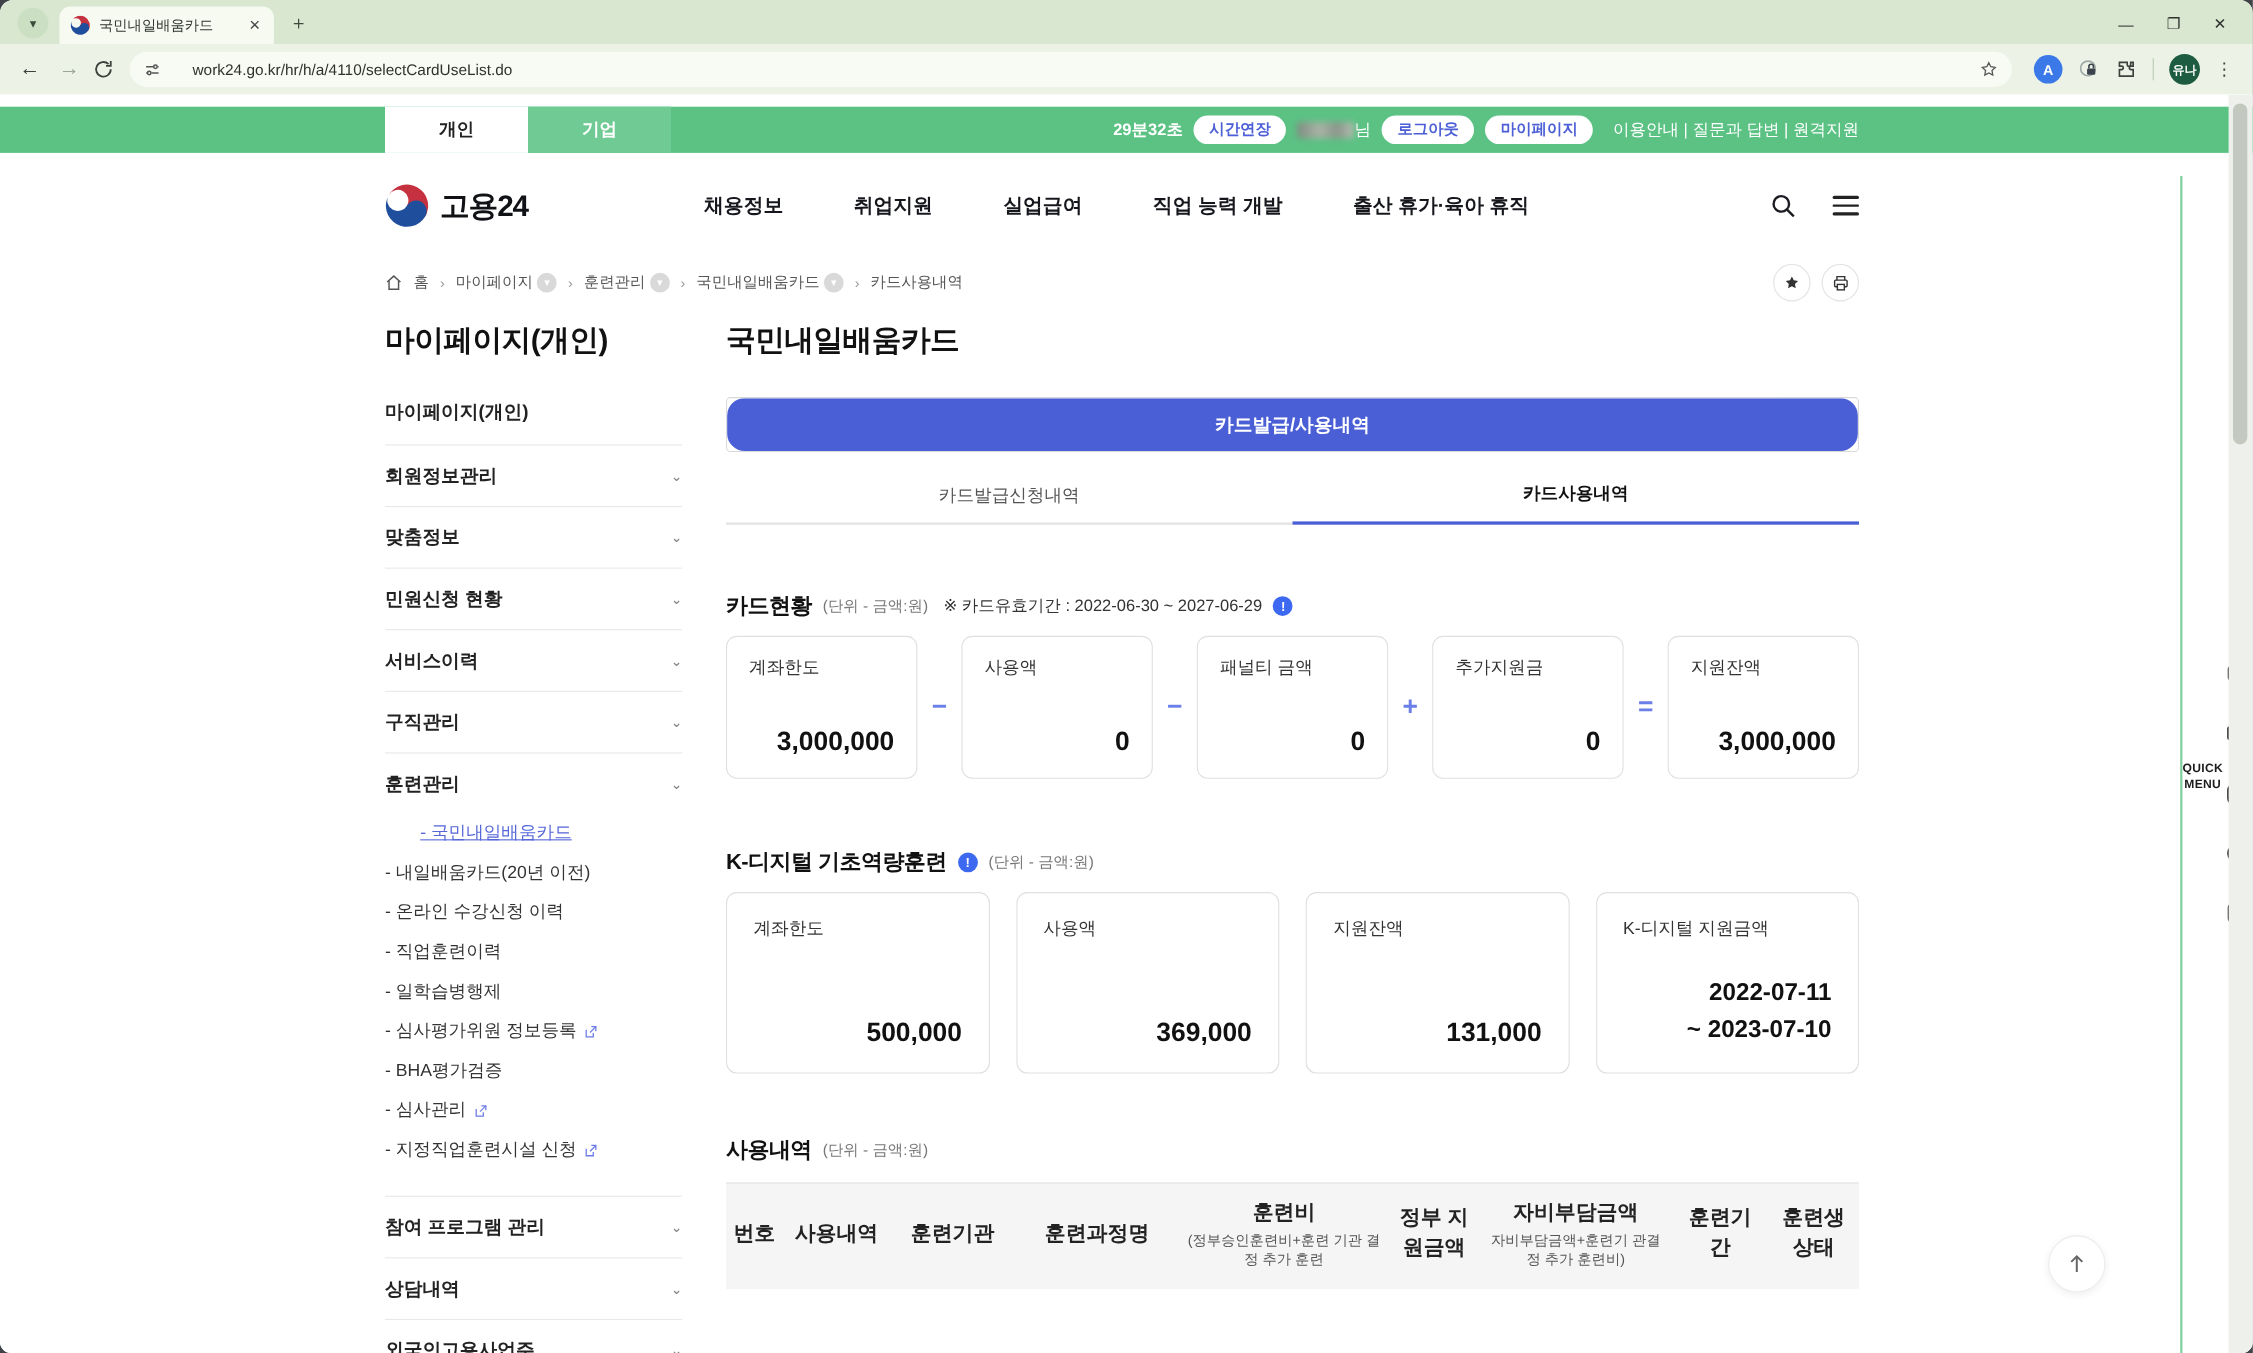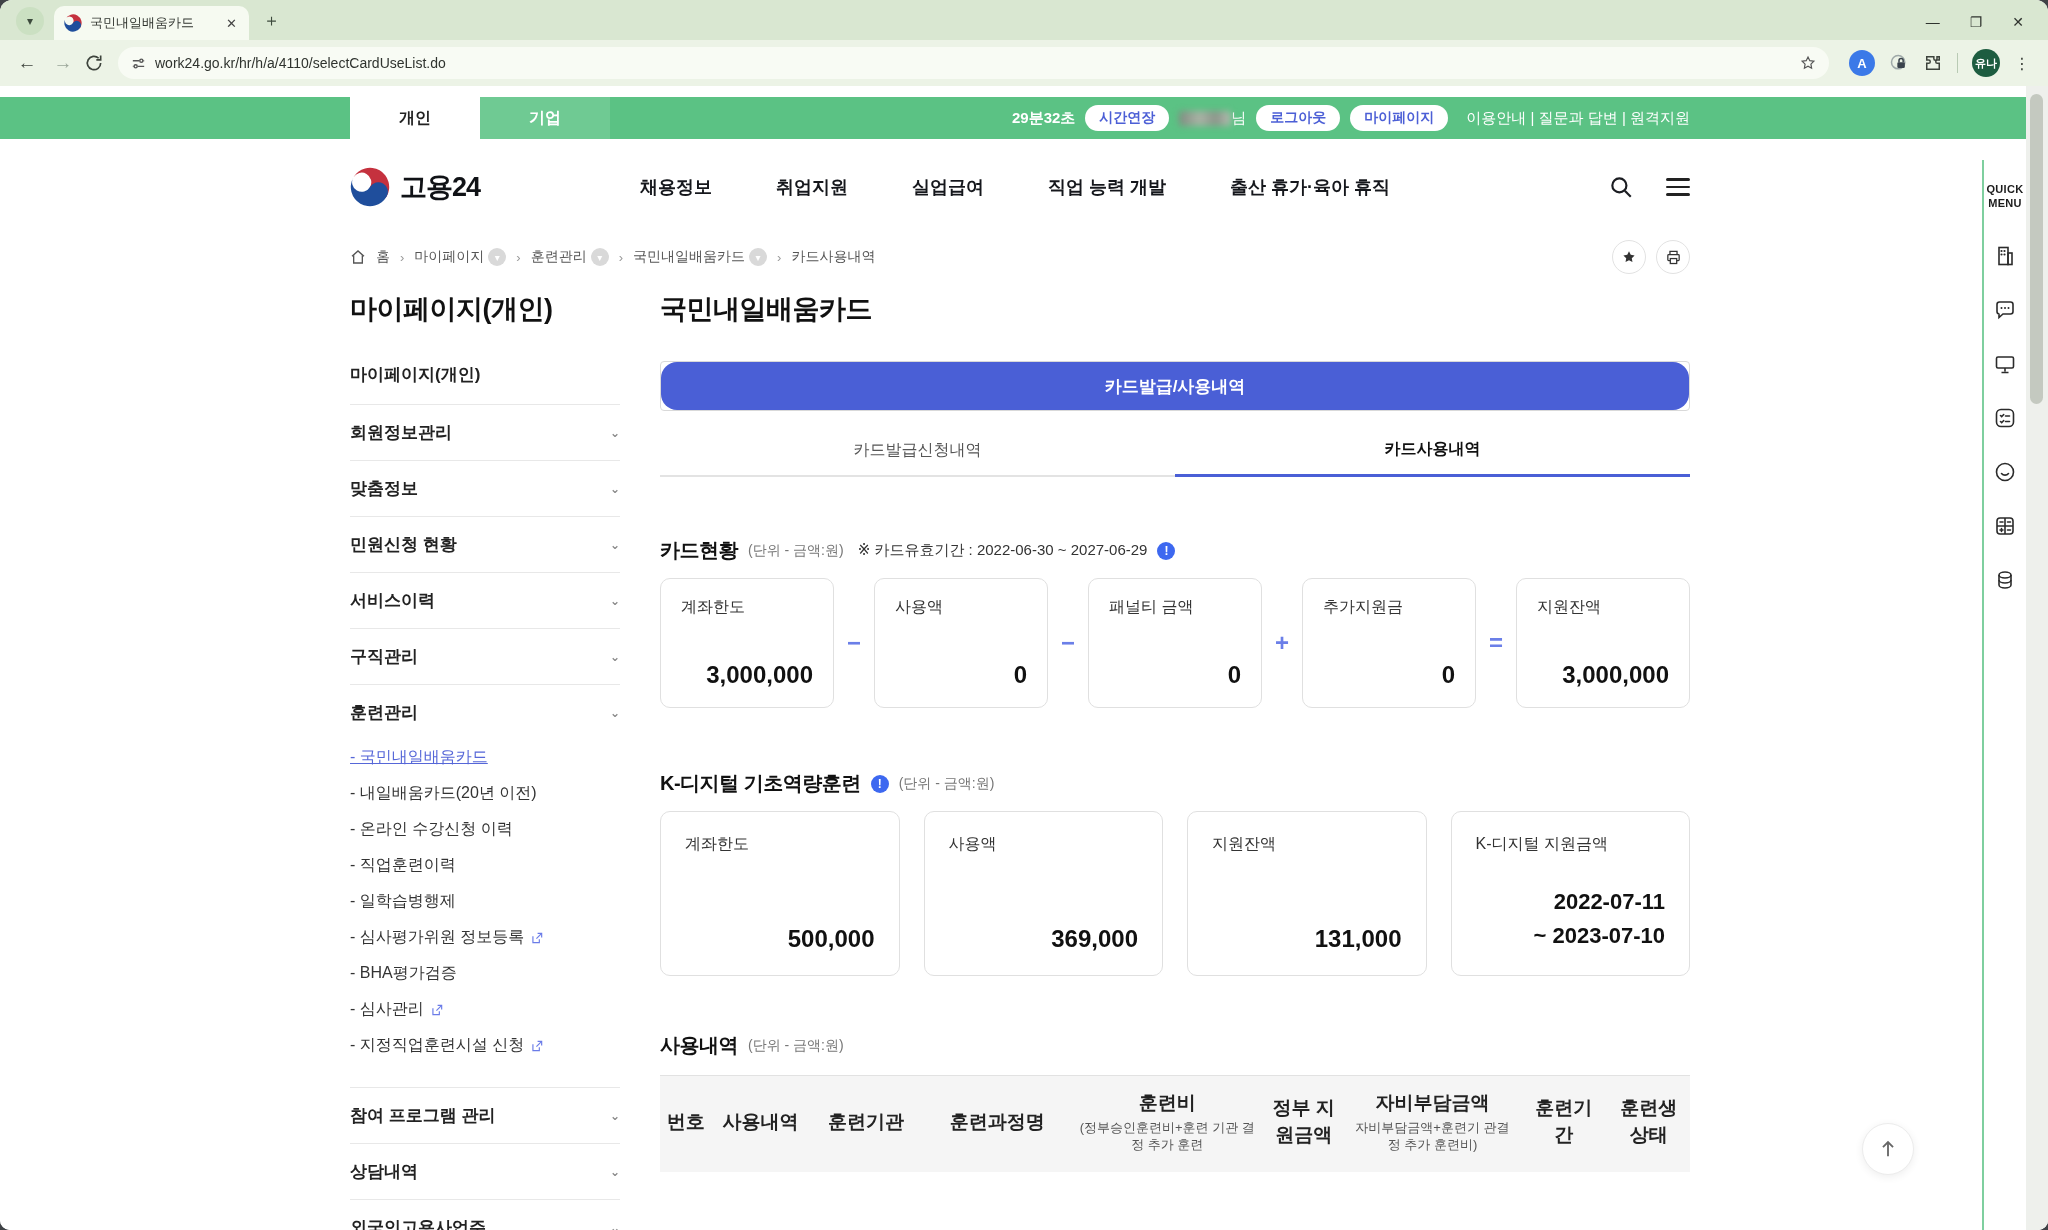--- a/index.html
+++ b/index.html
@@ -12,21 +12,21 @@
   .tab-search-chevron { width:28px; height:28px; border-radius:50%; background:#cbe0c2; display:flex; align-items:center; justify-content:center; margin:0 10px 5px 6px; color:#3c4a3c; font-size:12px; }
   .tab { height:34px; width:195px; background:#f6faf1; border-radius:10px 10px 0 0; display:flex; align-items:center; padding:0 10px; gap:8px; }
   .tab-title { flex:1; font-size:13px; color:#2f332e; white-space:nowrap; overflow:hidden; text-overflow:ellipsis; }
   .tab-close { color:#444; font-size:13px; padding:0 2px; }
   .newtab-btn { font-size:17px; color:#3c4a3c; margin:0 0 8px 14px; }
   .win-controls { margin-left:auto; display:flex; gap:30px; align-items:center; padding:0 14px 10px 0; color:#2f332e; font-size:14px; }
   .toolbar { height:46px; background:#ecf3e6; display:flex; align-items:center; padding:0 12px; gap:6px; }
   .nav-arrow { font-size:19px; color:#3d433c; width:30px; text-align:center; }
   .nav-arrow.disabled { color:#9aa598; }
   .urlbar { flex:1; height:32px; background:#f8fbf4; border-radius:16px; display:flex; align-items:center; padding:0 12px; gap:8px; margin:0 8px; }
-  .urlbar .url-text { font-size:14px; color:#2f332e; flex:1; }
+  .urlbar .url-text { font-size:14px; color:#2f332e; flex:1;margin-left:20px; }
   .ext-icons { display:flex; align-items:center; gap:14px; padding:0 6px; }
   .translate-badge { width:26px; height:26px; border-radius:50%; background:#3b79e8; color:#fff; font-size:13px; font-weight:700; display:flex; align-items:center; justify-content:center; }
   .tb-divider { width:1px; height:20px; background:#b9cab4; }
   .avatar-badge { width:28px; height:28px; border-radius:50%; background:#1d5c40; color:#fff; font-size:11px; font-weight:700; display:flex; align-items:center; justify-content:center; }
   .kebab { font-size:16px; color:#3d433c; letter-spacing:0; }
 
   
   .page { position:relative; height:1144px; background:#fff; padding-top:11px; overflow:hidden; }
 
   .greenbar { height:42px; background:#5bc284; display:flex; align-items:stretch; padding-left:350px; padding-right:358px; }
@@ -62,21 +62,21 @@
 
   
   .sidebar { width:270px; flex:none; margin-right:40px; }
   .sb-title { font-size:27px; font-weight:800; color:#111; margin-bottom:36px; letter-spacing:-0.5px; }
   .sb-home { font-size:17px; font-weight:700; color:#222; padding-bottom:18px; border-bottom:1px solid #e8e8e8; }
   .sb-row { display:flex; justify-content:space-between; align-items:center; padding:16px 0; border-bottom:1px solid #e8e8e8; font-size:17px; font-weight:700; color:#222; }
   .sb-row.open { border-bottom:none; padding-bottom:6px; }
   .sb-sub { border-bottom:1px solid #e8e8e8; padding:2px 0 16px; }
   .sb-sub-item { font-size:16px; color:#333; margin:15px 0; display:flex; align-items:center; gap:6px; }
   .sb-sub-item.active { color:#5667d8; }
-  .sb-sub-item.active .sb-sub-label { text-decoration:underline; }
+  .sb-sub-item.active .sb-sub-label { text-decoration:underline;margin-left:32px; }
   .chev { color:#888; font-size:12px; }
 
   
   .main { flex:1; min-width:0; }
   .page-title { font-size:27px; font-weight:800; color:#111; margin-bottom:34px; letter-spacing:-0.5px; }
   .tabgroup { display:flex; height:50px; border:1px solid #d9d9d9; border-radius:4px; overflow:hidden; }
   .tab-primary { flex:1; display:flex; align-items:center; justify-content:center; font-size:17px; }
   .tab-primary.active { background:#4a5fd6; color:#fff; font-weight:700; border-radius:16px; }
   .tab-primary.inactive { background:#fff; color:#333; }
   .subtabs { display:flex; height:52px; margin-top:14px; }
@@ -104,21 +104,21 @@
   .k-dates { align-self:flex-end; text-align:right; font-size:22px; font-weight:800; color:#111; line-height:1.55; }
 
   .usage-head { margin-top:56px; }
   .table-head { margin-top:16px; background:#f5f5f5; border-top:1px solid #e2e2e2; display:flex; align-items:center; text-align:center; padding:14px 0 18px; }
   .th { padding:0 6px; }
   .th-main { font-size:19px; font-weight:800; color:#222; line-height:1.4; }
   .th-sub { font-size:13px; font-weight:400; color:#555; line-height:1.35; margin-top:2px; }
   .c1{width:5%;} .c2{width:9.5%;} .c3{width:11%;} .c4{width:14.5%;} .c5{width:18.5%;} .c6{width:8%;} .c7{width:17%;} .c8{width:8.5%;} .c9{width:8%;}
 
   
-  .quickmenu { position:absolute; top:74px; bottom:0; right:22px; width:44px; background:#fff; border-left:2px solid #7fcf9f; display:flex; flex-direction:column; align-items:center; padding-top:22px; }
+  .quickmenu { position:absolute; top:74px; bottom:0; right:22px; width:44px; background:#fff; border-left:2px solid #7fcf9f; display:flex; flex-direction:row; align-items:center; padding-top:22px; }
   .qm-label { font-size:11px; font-weight:800; color:#1c1c1c; text-align:center; line-height:1.3; letter-spacing:0.3px; }
   .qm-icons { margin-top:32px; display:flex; flex-direction:column; gap:28px; align-items:center; }
   .qm-icon { width:26px; height:26px; display:flex; align-items:center; justify-content:center; }
   .scrollbar { position:absolute; top:0; bottom:0; right:0; width:22px; background:#eef0ec; }
   .scroll-thumb { position:absolute; top:8px; left:4px; width:13px; height:310px; border-radius:7px; background:#c4c9c0; }
   .scrolltop-btn { position:absolute; left:1862px; top:1037px; width:52px; height:52px; border-radius:50%; background:#fff; border:1px solid #ececec; box-shadow:0 2px 8px rgba(0,0,0,0.07); display:flex; align-items:center; justify-content:center; }
 
   svg { display:block; }
 </style>
 </head>

